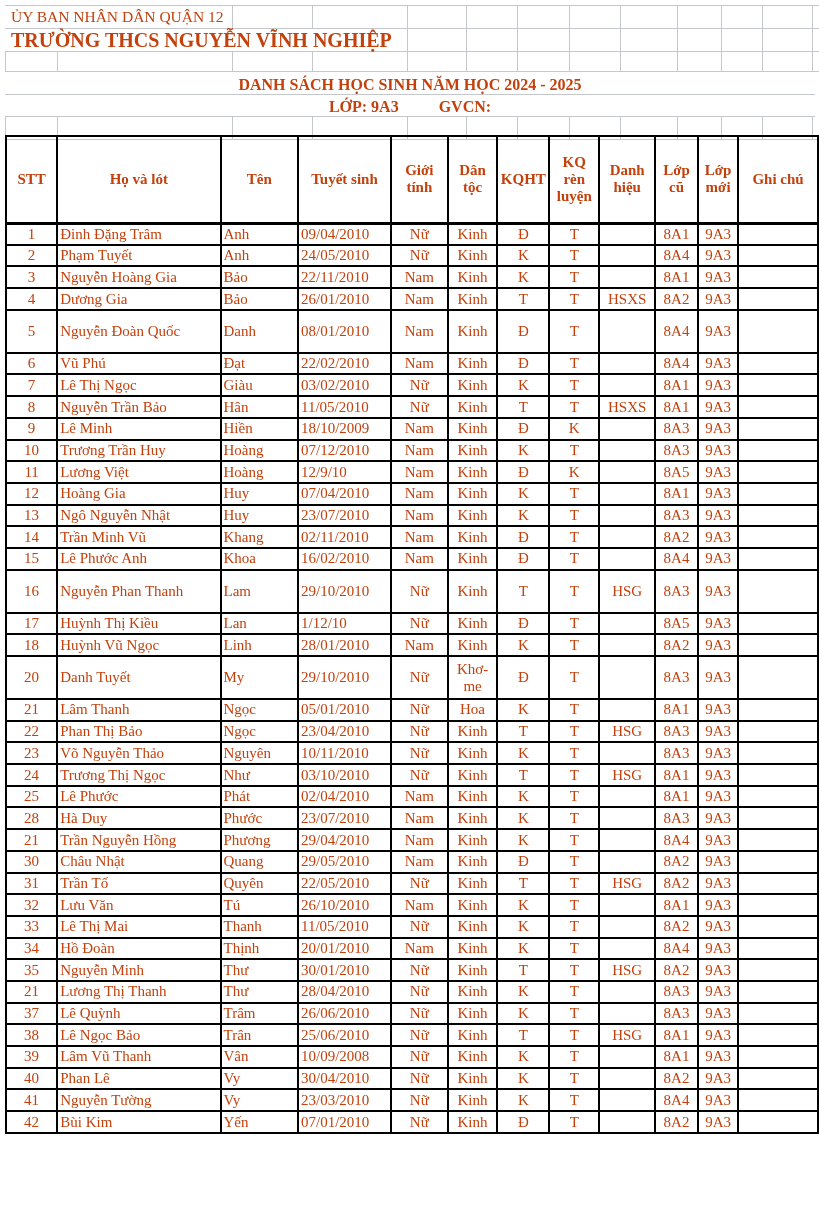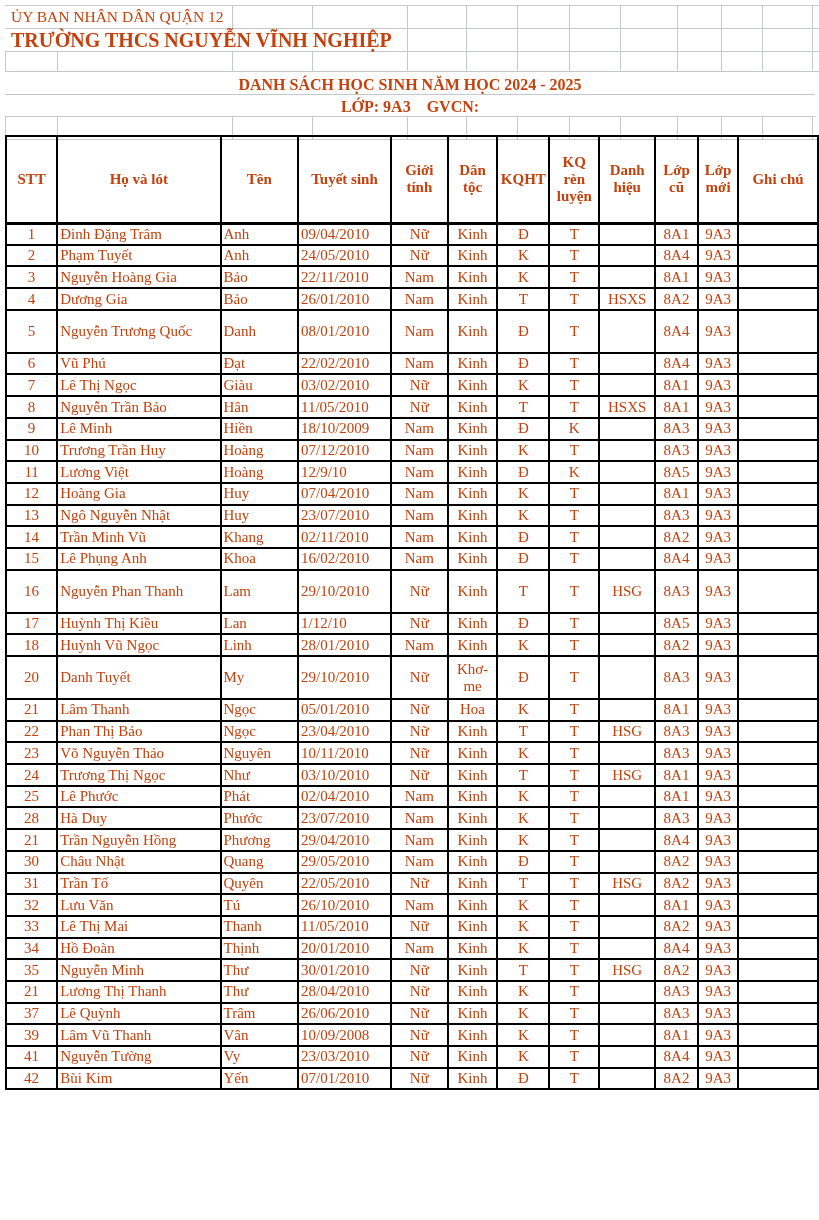--- a/index.html
+++ b/index.html
@@ -97,21 +97,21 @@
         <div class="g-cell" style="width: 51px;"></div>
         <div class="g-cell" style="width: 57px;"></div>
         <div class="g-cell" style="width: 44px;"></div>
         <div class="g-cell" style="width: 41px;"></div>
         <div class="g-cell" style="width: 50px;"></div>
         <div class="g-cell" style="width: 50px;"></div>
       </div>
     <div class="title-row" style="height:22px;width:810px;">
       <span>DANH SÁCH HỌC SINH NĂM HỌC 2024 - 2025</span>
     </div>
-    <div class="title-row" style="height:21px;width:810px;">
+    <div class="title-row" style="height:21px;width:810px;gap:12px;">
       <span>LỚP: 9A3</span><span>    </span><span>GVCN:</span>
     </div>
     <div class="g-row" style="height:22px;">
         <div class="g-cell" style="width: 53px;"></div>
         <div class="g-cell" style="width: 175px;"></div>
         <div class="g-cell" style="width: 80px;"></div>
         <div class="g-cell" style="width: 95px;"></div>
         <div class="g-cell" style="width: 59px;"></div>
         <div class="g-cell" style="width: 51px;"></div>
         <div class="g-cell" style="width: 52px;"></div>
@@ -207,21 +207,21 @@
           <td class="c">Kinh</td>
           <td class="c">T</td>
           <td class="c">T</td>
           <td class="c">HSXS</td>
           <td class="c">8A2</td>
           <td class="c">9A3</td>
           <td class="l"></td>
         </tr>
         <tr class="tall">
           <td class="c">5</td>
-          <td class="l">Nguyễn Trương Quốc</td>
+          <td class="l">Nguyễn Đoàn Quốc</td>
           <td class="l">Danh</td>
           <td class="l">08/01/2010</td>
           <td class="c">Nam</td>
           <td class="c">Kinh</td>
           <td class="c">Đ</td>
           <td class="c">T</td>
           <td class="c"></td>
           <td class="c">8A4</td>
           <td class="c">9A3</td>
           <td class="l"></td>
@@ -347,21 +347,21 @@
           <td class="c">Kinh</td>
           <td class="c">Đ</td>
           <td class="c">T</td>
           <td class="c"></td>
           <td class="c">8A2</td>
           <td class="c">9A3</td>
           <td class="l"></td>
         </tr>
         <tr>
           <td class="c">15</td>
-          <td class="l">Lê Phụng Anh</td>
+          <td class="l">Lê Phước Anh</td>
           <td class="l">Khoa</td>
           <td class="l">16/02/2010</td>
           <td class="c">Nam</td>
           <td class="c">Kinh</td>
           <td class="c">Đ</td>
           <td class="c">T</td>
           <td class="c"></td>
           <td class="c">8A4</td>
           <td class="c">9A3</td>
           <td class="l"></td>
@@ -626,30 +626,58 @@
           <td class="c">Nữ</td>
           <td class="c">Kinh</td>
           <td class="c">K</td>
           <td class="c">T</td>
           <td class="c"></td>
           <td class="c">8A3</td>
           <td class="c">9A3</td>
           <td class="l"></td>
         </tr>
         <tr>
+          <td class="c">38</td>
+          <td class="l">Lê Ngọc Bảo</td>
+          <td class="l">Trân</td>
+          <td class="l">25/06/2010</td>
+          <td class="c">Nữ</td>
+          <td class="c">Kinh</td>
+          <td class="c">T</td>
+          <td class="c">T</td>
+          <td class="c">HSG</td>
+          <td class="c">8A1</td>
+          <td class="c">9A3</td>
+          <td class="l"></td>
+        </tr>
+        <tr>
           <td class="c">39</td>
           <td class="l">Lâm Vũ Thanh</td>
           <td class="l">Vân</td>
           <td class="l">10/09/2008</td>
           <td class="c">Nữ</td>
           <td class="c">Kinh</td>
           <td class="c">K</td>
           <td class="c">T</td>
           <td class="c"></td>
           <td class="c">8A1</td>
+          <td class="c">9A3</td>
+          <td class="l"></td>
+        </tr>
+        <tr>
+          <td class="c">40</td>
+          <td class="l">Phan Lê</td>
+          <td class="l">Vy</td>
+          <td class="l">30/04/2010</td>
+          <td class="c">Nữ</td>
+          <td class="c">Kinh</td>
+          <td class="c">K</td>
+          <td class="c">T</td>
+          <td class="c"></td>
+          <td class="c">8A2</td>
           <td class="c">9A3</td>
           <td class="l"></td>
         </tr>
         <tr>
           <td class="c">41</td>
           <td class="l">Nguyễn Tường</td>
           <td class="l">Vy</td>
           <td class="l">23/03/2010</td>
           <td class="c">Nữ</td>
           <td class="c">Kinh</td>

